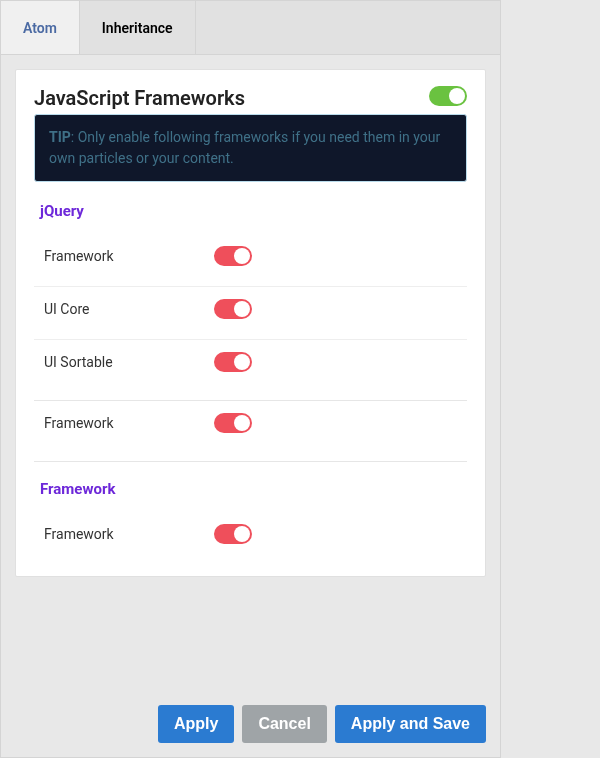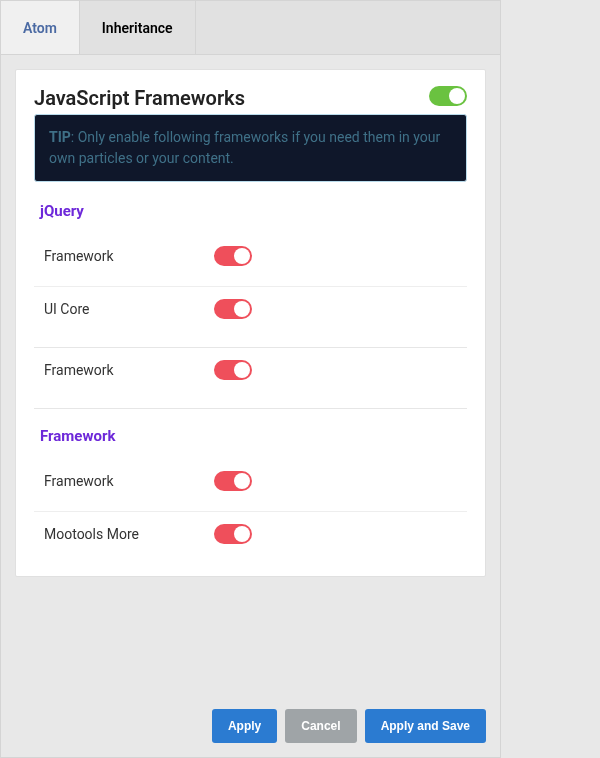--- a/index.html
+++ b/index.html
@@ -114,21 +114,21 @@
     padding: 12px 14px 14px 14px;
     display: flex;
     justify-content: flex-end;
     gap: 8px;
   }
   .btn {
     padding: 10px 16px;
     border: none;
     border-radius: 3px;
     font-weight: 700;
-    font-size: 12px;
+    font-size: 16px;
     cursor: pointer;
     color: #fff;
   }
   .btn.primary { background: #2b7bd1; }
   .btn.secondary { background: #9fa4a7; }
 </style>
 </head>
 <body>
 
 <div class="outer">
@@ -159,45 +159,45 @@
           <div class="toggle on red">
               <div class="knob"></div>
             </div>
         </div>
         <div class="row">
           <div class="row-label">UI Core</div>
           <div class="toggle on red">
               <div class="knob"></div>
             </div>
         </div>
+        <div class="row">
+          <div class="row-label">UI Sortable</div>
+          <div class="toggle on red">
+              <div class="knob"></div>
+            </div>
+        </div>
       </div>
 
       <div class="section-divider"></div>
 
       <div>
         <div class="row">
           <div class="row-label">Framework</div>
           <div class="toggle on red">
               <div class="knob"></div>
             </div>
         </div>
       </div>
 
       <div class="section-divider"></div>
 
       <div class="section-title">Framework</div>
       <div>
         <div class="row">
           <div class="row-label">Framework</div>
-          <div class="toggle on red">
-              <div class="knob"></div>
-            </div>
-        </div>
-        <div class="row">
-          <div class="row-label">Mootools More</div>
           <div class="toggle on red">
               <div class="knob"></div>
             </div>
         </div>
       </div>
 
     </div>
   </div>
 
   <div class="footer">

